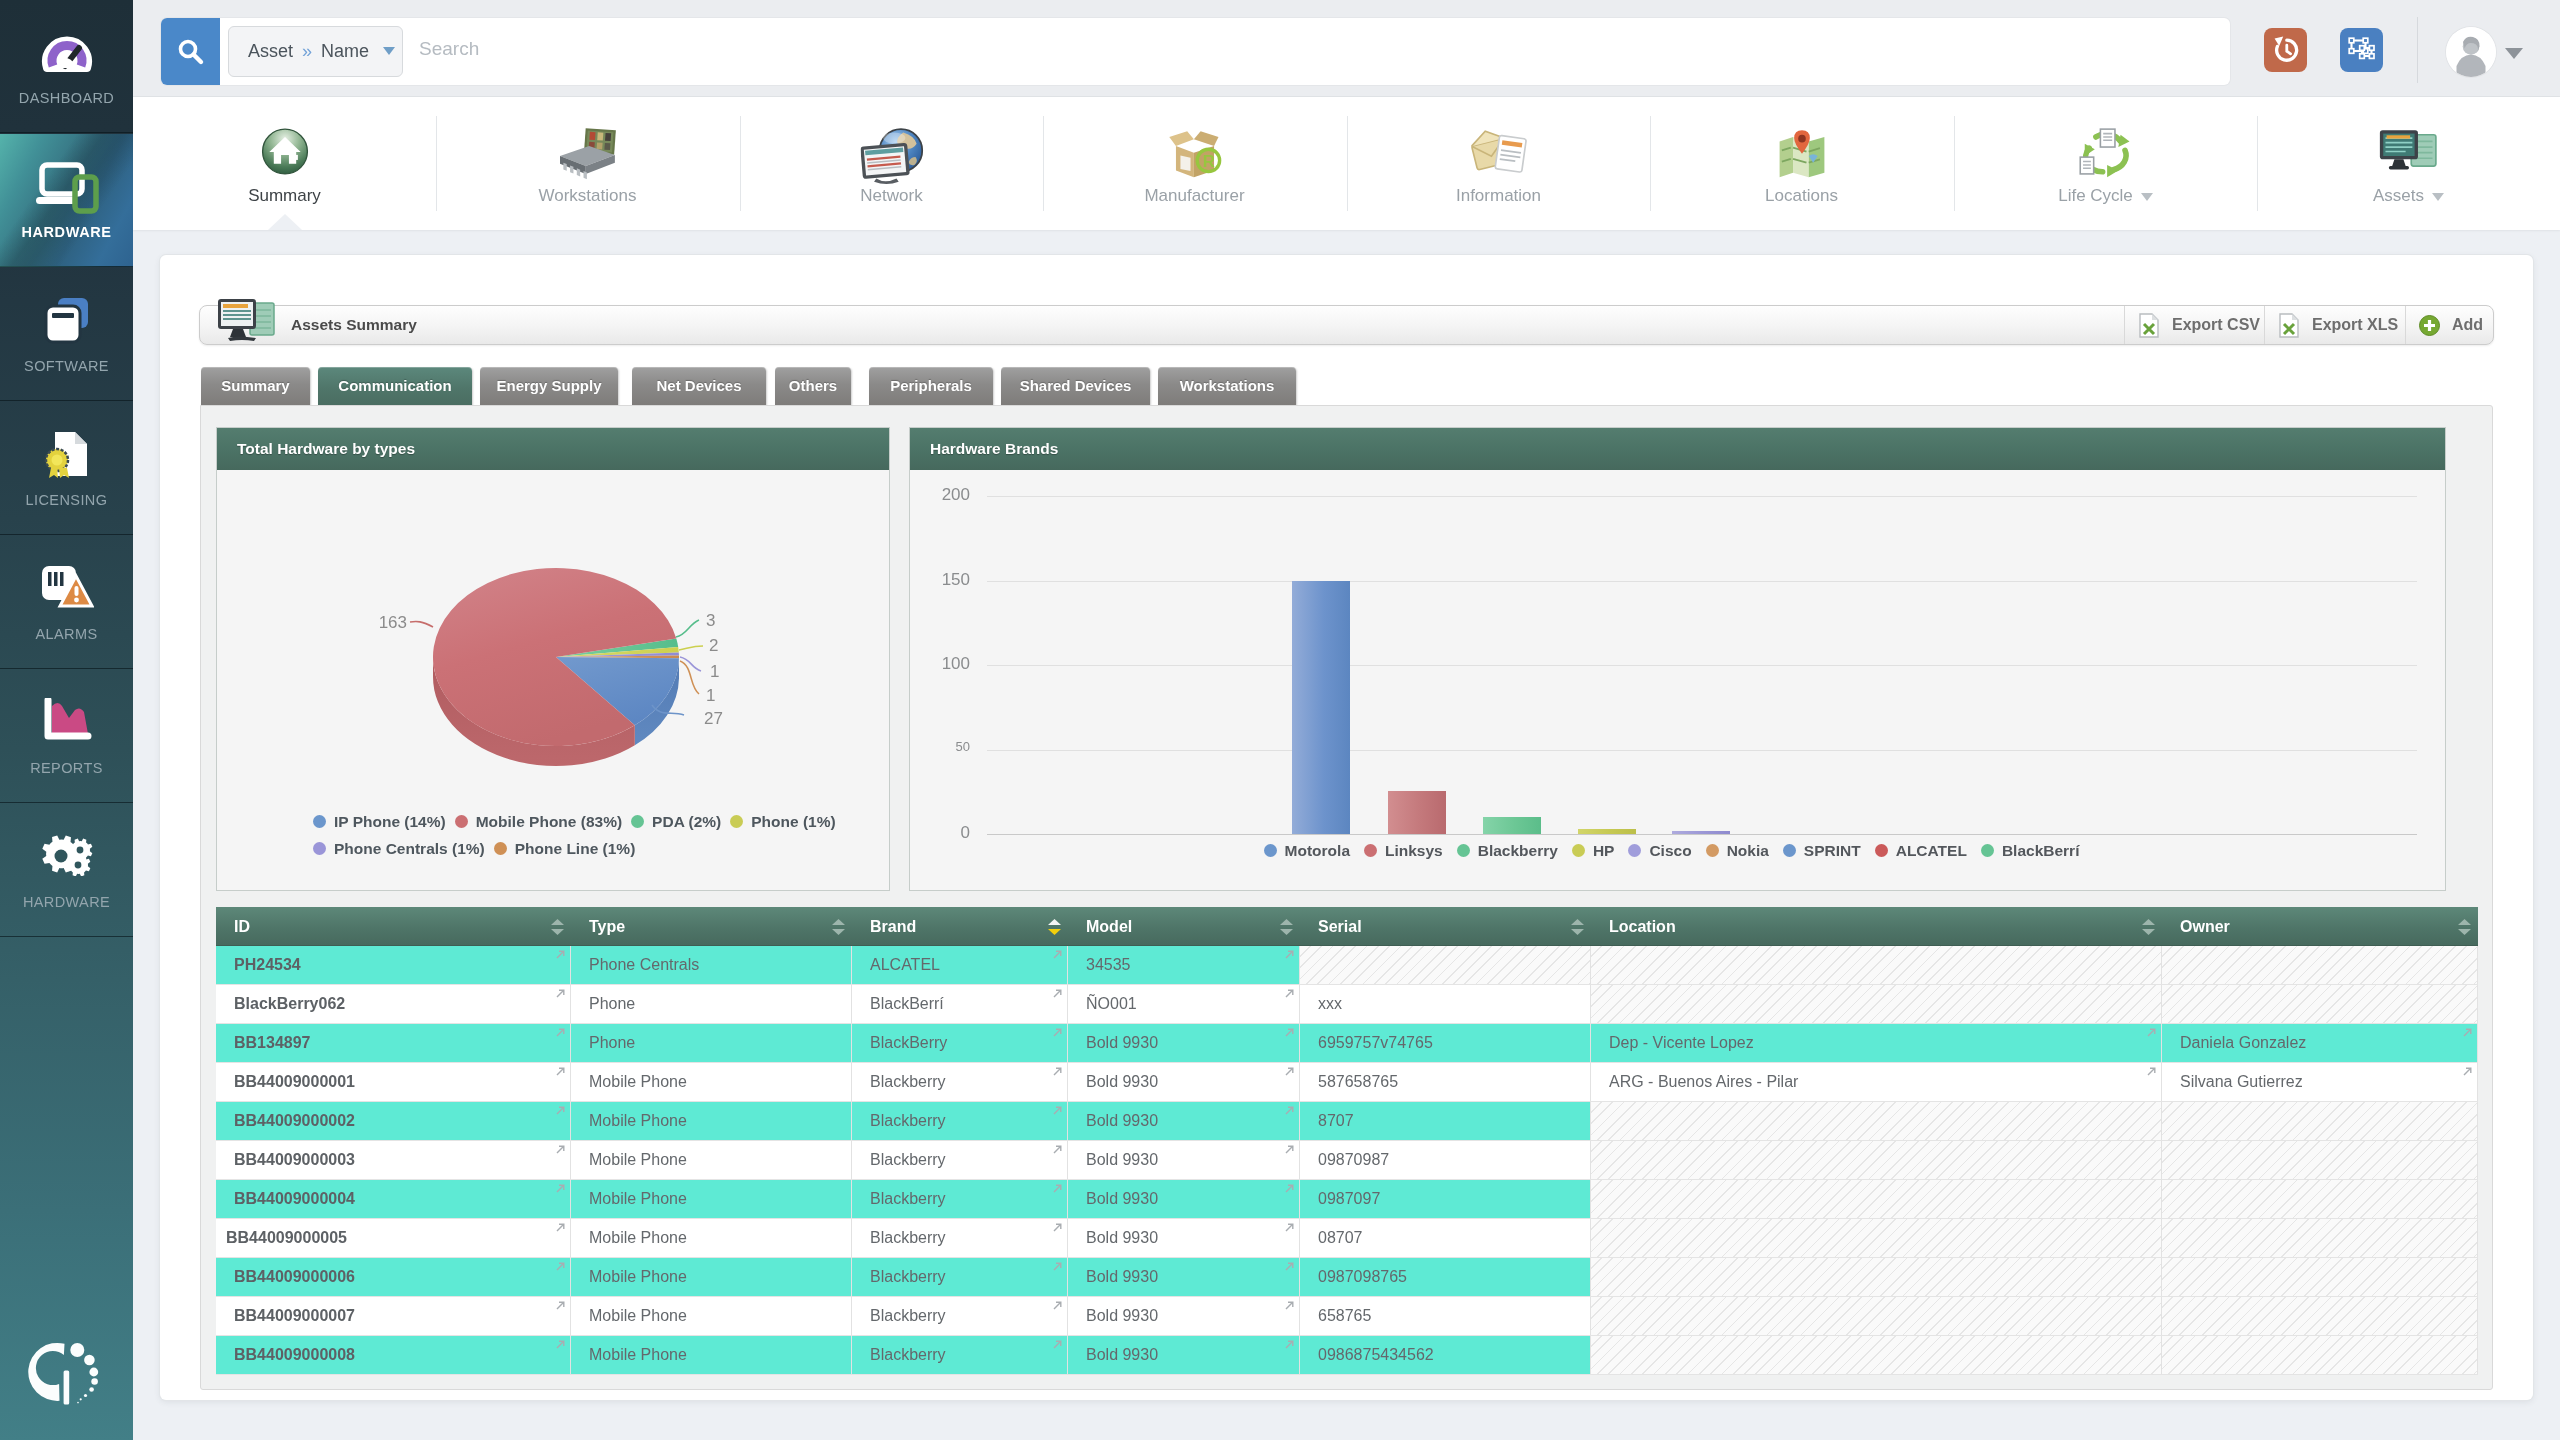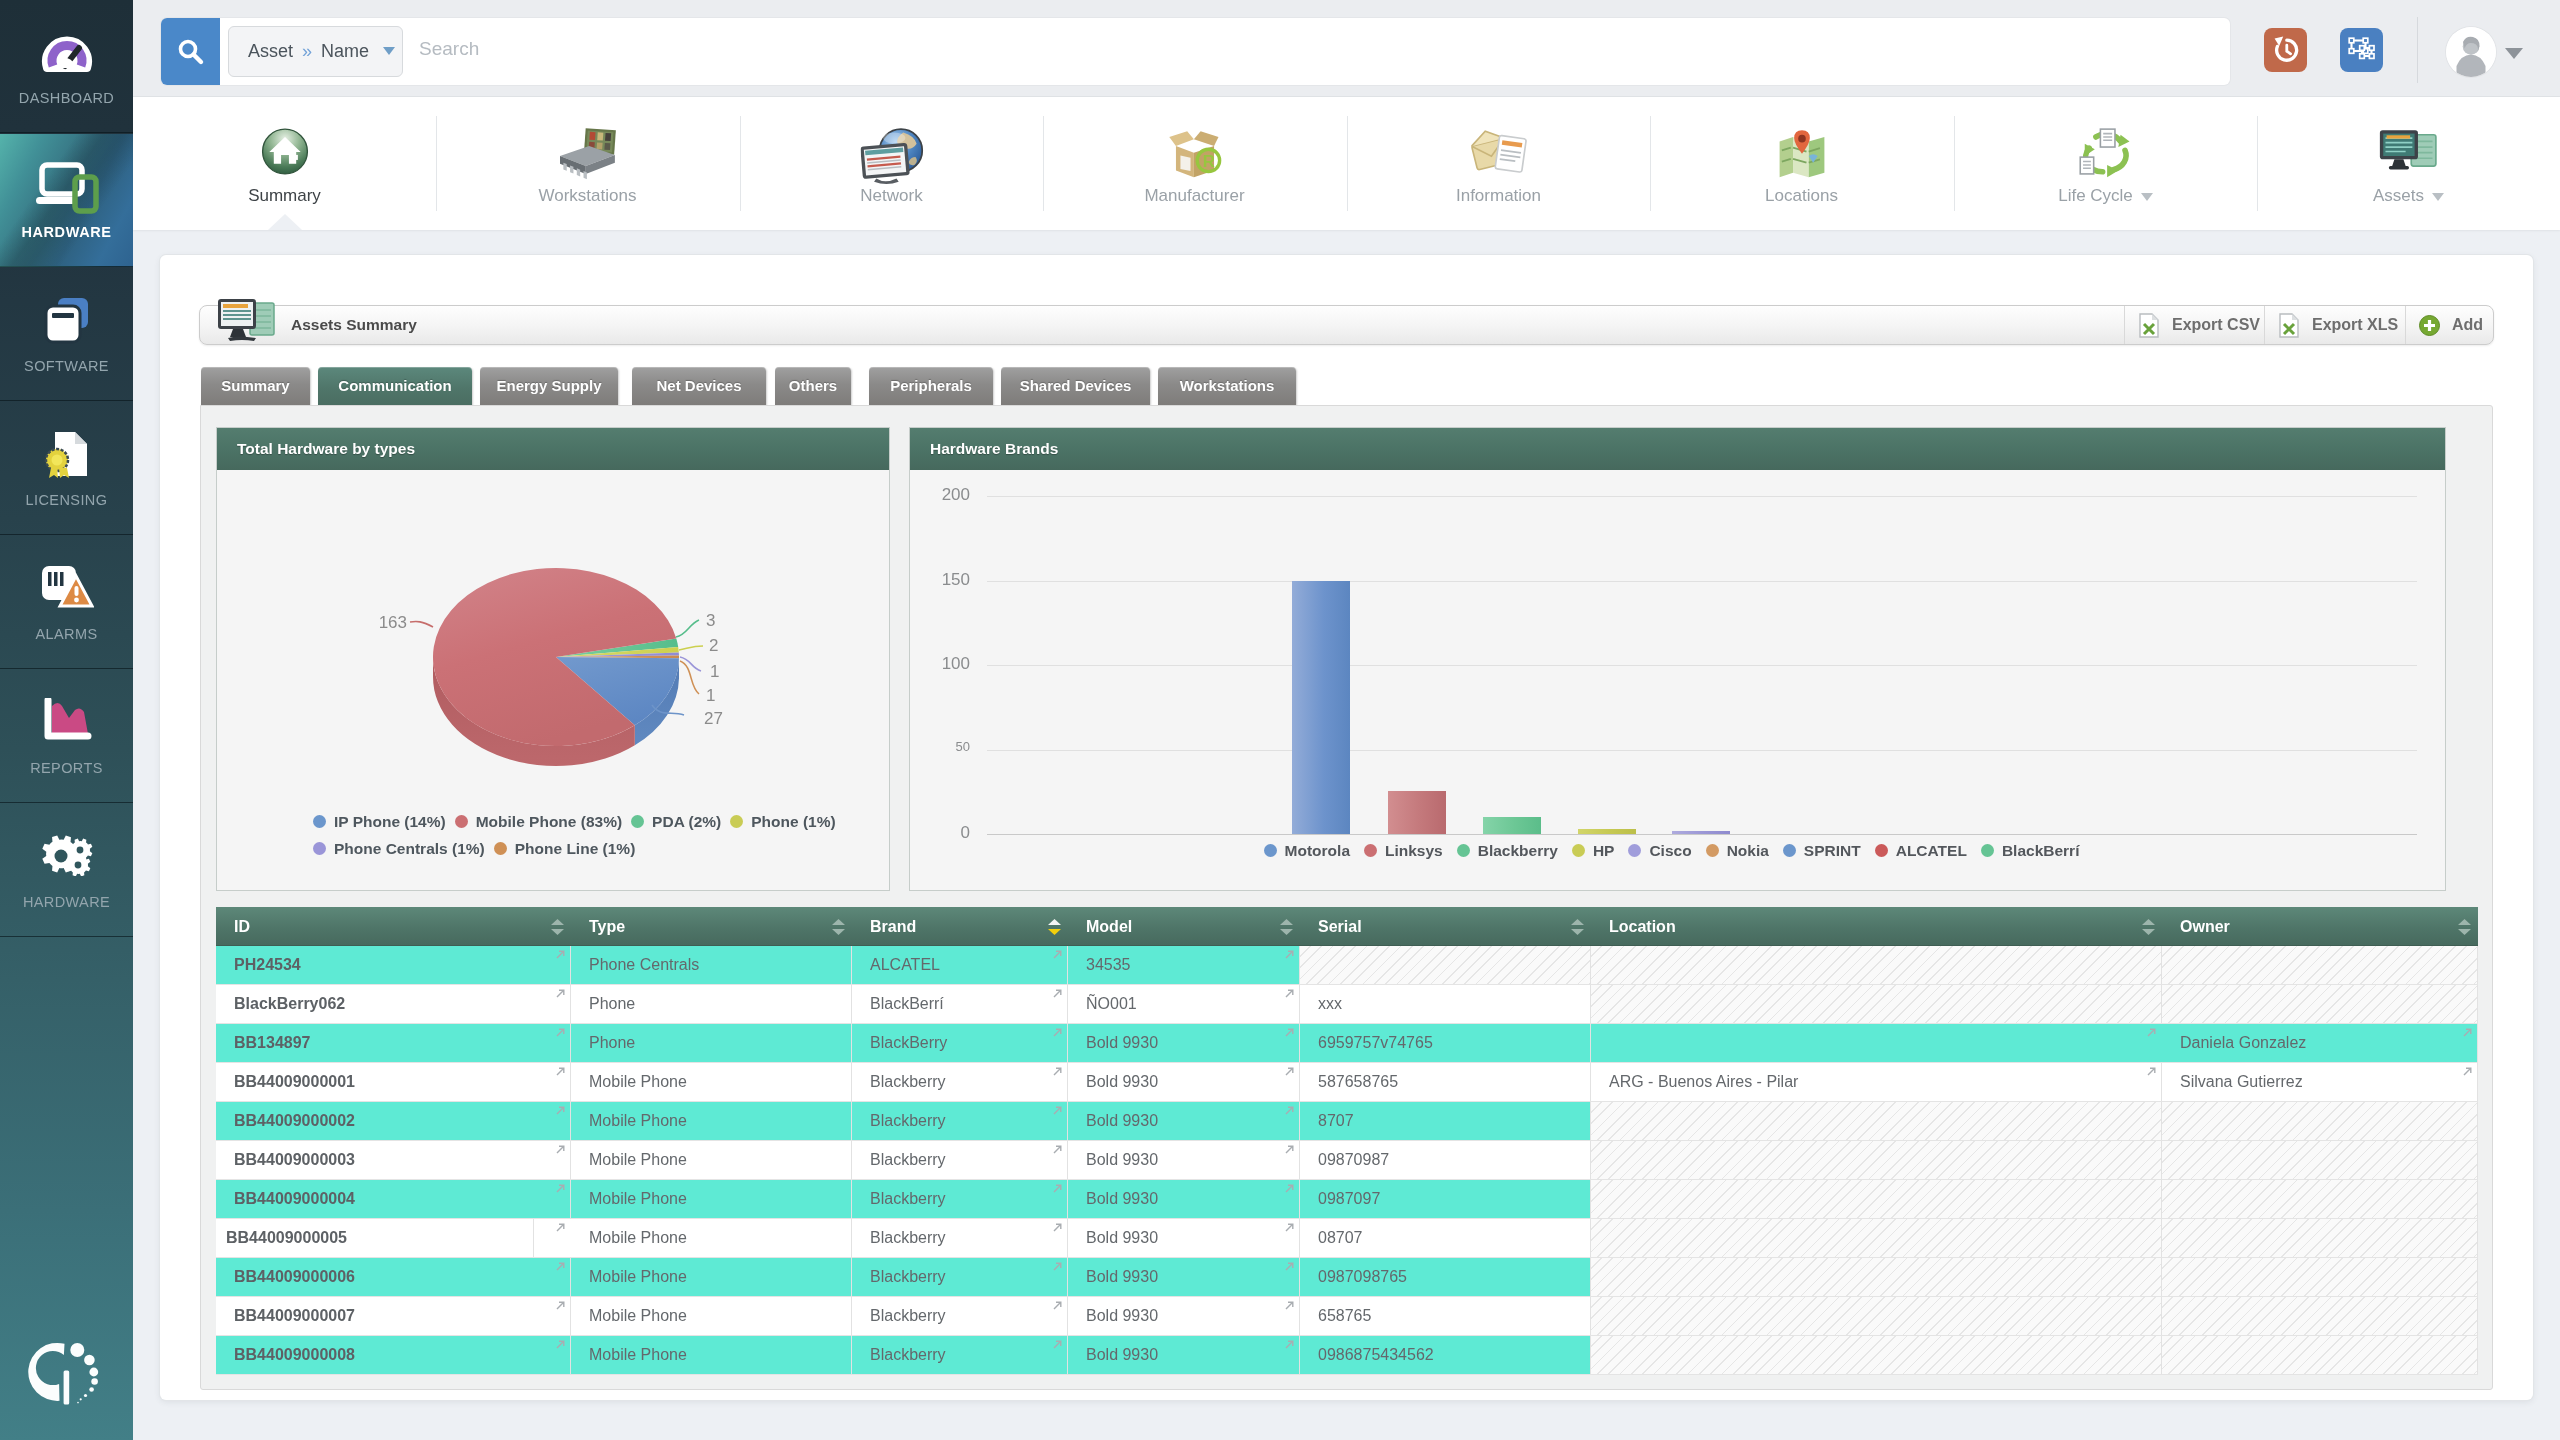--- a/index.html
+++ b/index.html
@@ -614,20 +614,21 @@
 <div class="cell" style="left:355px;width:281px;">Phone</div>
 <div class="cell" style="left:636px;width:216px;">BlackBerry</div>
 <svg class="cellarrow" width="11" height="11" viewBox="0 0 11 11" style="left:836px;">
             <path d="M2 9 L8.2 2.8 M4 2.2 H8.8 V7" fill="none" stroke="#a9adb1" stroke-width="1.4"></path>
           </svg>
 <div class="cell" style="left:852px;width:232px;">Bold 9930</div>
 <svg class="cellarrow" width="11" height="11" viewBox="0 0 11 11" style="left:1068px;">
             <path d="M2 9 L8.2 2.8 M4 2.2 H8.8 V7" fill="none" stroke="#a9adb1" stroke-width="1.4"></path>
           </svg>
 <div class="cell" style="left:1084px;width:291px;">6959757v74765</div>
+<div class="cell" style="left:1375px;width:571px;">Dep - Vicente Lopez</div>
 <svg class="cellarrow" width="11" height="11" viewBox="0 0 11 11" style="left:1930px;">
             <path d="M2 9 L8.2 2.8 M4 2.2 H8.8 V7" fill="none" stroke="#a9adb1" stroke-width="1.4"></path>
           </svg>
 <div class="cell" style="left:1946px;width:316px;">Daniela Gonzalez</div>
 <svg class="cellarrow" width="11" height="11" viewBox="0 0 11 11" style="left:2246px;">
             <path d="M2 9 L8.2 2.8 M4 2.2 H8.8 V7" fill="none" stroke="#a9adb1" stroke-width="1.4"></path>
           </svg>
 </div>
 <div class="row">
 <div class="cell id" style="left:0px;width:355px;">BB44009000001</div>
@@ -701,21 +702,21 @@
           </svg>
 <div class="cell" style="left:852px;width:232px;">Bold 9930</div>
 <svg class="cellarrow" width="11" height="11" viewBox="0 0 11 11" style="left:1068px;">
             <path d="M2 9 L8.2 2.8 M4 2.2 H8.8 V7" fill="none" stroke="#a9adb1" stroke-width="1.4"></path>
           </svg>
 <div class="cell" style="left:1084px;width:291px;">0987097</div>
 <div class="cell hatch" style="left:1375px;width:571px;"></div>
 <div class="cell hatch" style="left:1946px;width:316px;"></div>
 </div>
 <div class="row">
-<div class="cell id" style="left:0px;width:318px;padding-left:10px;">BB44009000005</div>
+<div class="cell id" style="left:0px;width:355px;padding-left:10px;">BB44009000005</div>
 <svg class="cellarrow" width="11" height="11" viewBox="0 0 11 11" style="left:339px;">
             <path d="M2 9 L8.2 2.8 M4 2.2 H8.8 V7" fill="none" stroke="#a9adb1" stroke-width="1.4"></path>
           </svg>
 <div class="cell" style="left:355px;width:281px;">Mobile Phone</div>
 <div class="cell" style="left:636px;width:216px;">Blackberry</div>
 <svg class="cellarrow" width="11" height="11" viewBox="0 0 11 11" style="left:836px;">
             <path d="M2 9 L8.2 2.8 M4 2.2 H8.8 V7" fill="none" stroke="#a9adb1" stroke-width="1.4"></path>
           </svg>
 <div class="cell" style="left:852px;width:232px;">Bold 9930</div>
 <svg class="cellarrow" width="11" height="11" viewBox="0 0 11 11" style="left:1068px;">

